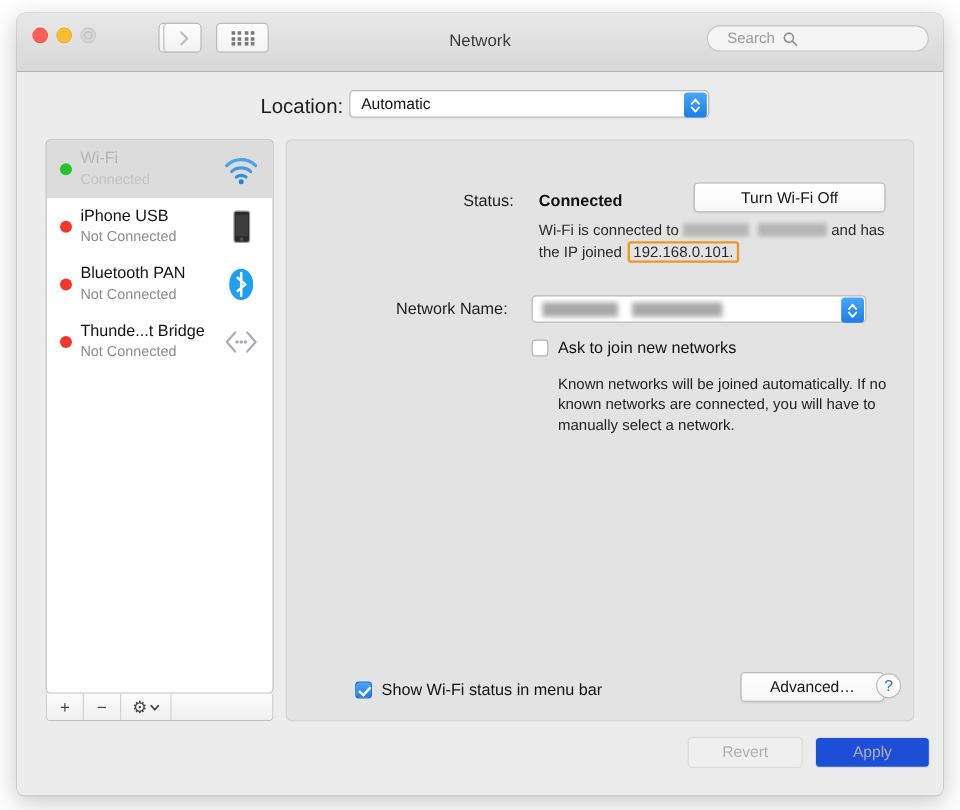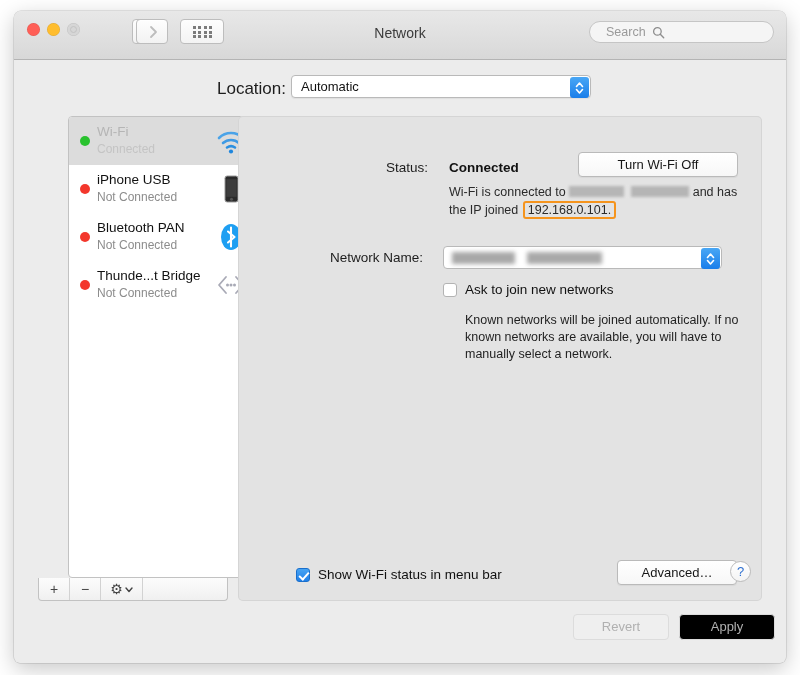--- a/index.html
+++ b/index.html
@@ -162,21 +162,20 @@
   
   #sidebar {
     position: absolute;
     left: 24px; top: 105px;
     width: 190px; height: 462px;
     background: #ffffff;
     border: 1px solid #c2c2c2;
     border-radius: 4px;
     box-sizing: border-box;
     overflow: hidden;
-    margin-left: 30px;
   }
   .svc {
     position: relative;
     height: 48px;
     box-sizing: border-box;
   }
   .svc.selected { background: #dcdcdc; }
   .svc .dot {
     position: absolute;
     left: 11px; top: 19px;
@@ -417,21 +416,21 @@
   #revert-btn {
     left: 559px; top: 603px;
     width: 96px;
     background: #efefef;
     border: 1px solid #dcdcdc;
     color: #b0b0b0;
   }
   #apply-btn {
     left: 665px; top: 603px;
     width: 96px;
-    background: #000000;
+    background: #1d4ed8;
     border: 1px solid #dcdcdc;
     color: #b0b0b0;
   }
 </style>
 </head>
 <body>
 
 <div id="window">
 
   <div id="titlebar">
@@ -587,21 +586,21 @@
           <polyline points="1.5,8.5 4.5,12 7.5,8.5" fill="none" stroke="#fff" stroke-width="1.6" stroke-linecap="round" stroke-linejoin="round"></polyline>
         </svg>
       </div>
     </div>
 
     <div class="checkrow" id="ask-join">
       <span class="cbox off"></span>
       <span class="ctext">Ask to join new networks</span>
     </div>
 
-    <div id="known-text">Known networks will be joined automatically. If no known networks are available, you will have to manually select a network.</div>
+    <div id="known-text">Known networks will be joined automatically. If no known networks are connected, you will have to manually select a network.</div>
 
     <div class="checkrow" id="show-status">
       <span class="cbox on"></span>
       <span class="ctext">Show Wi-Fi status in menu bar</span>
     </div>
 
     <div id="advanced-btn">Advanced…</div>
   </div>
 
   <div id="help-btn">?</div>

